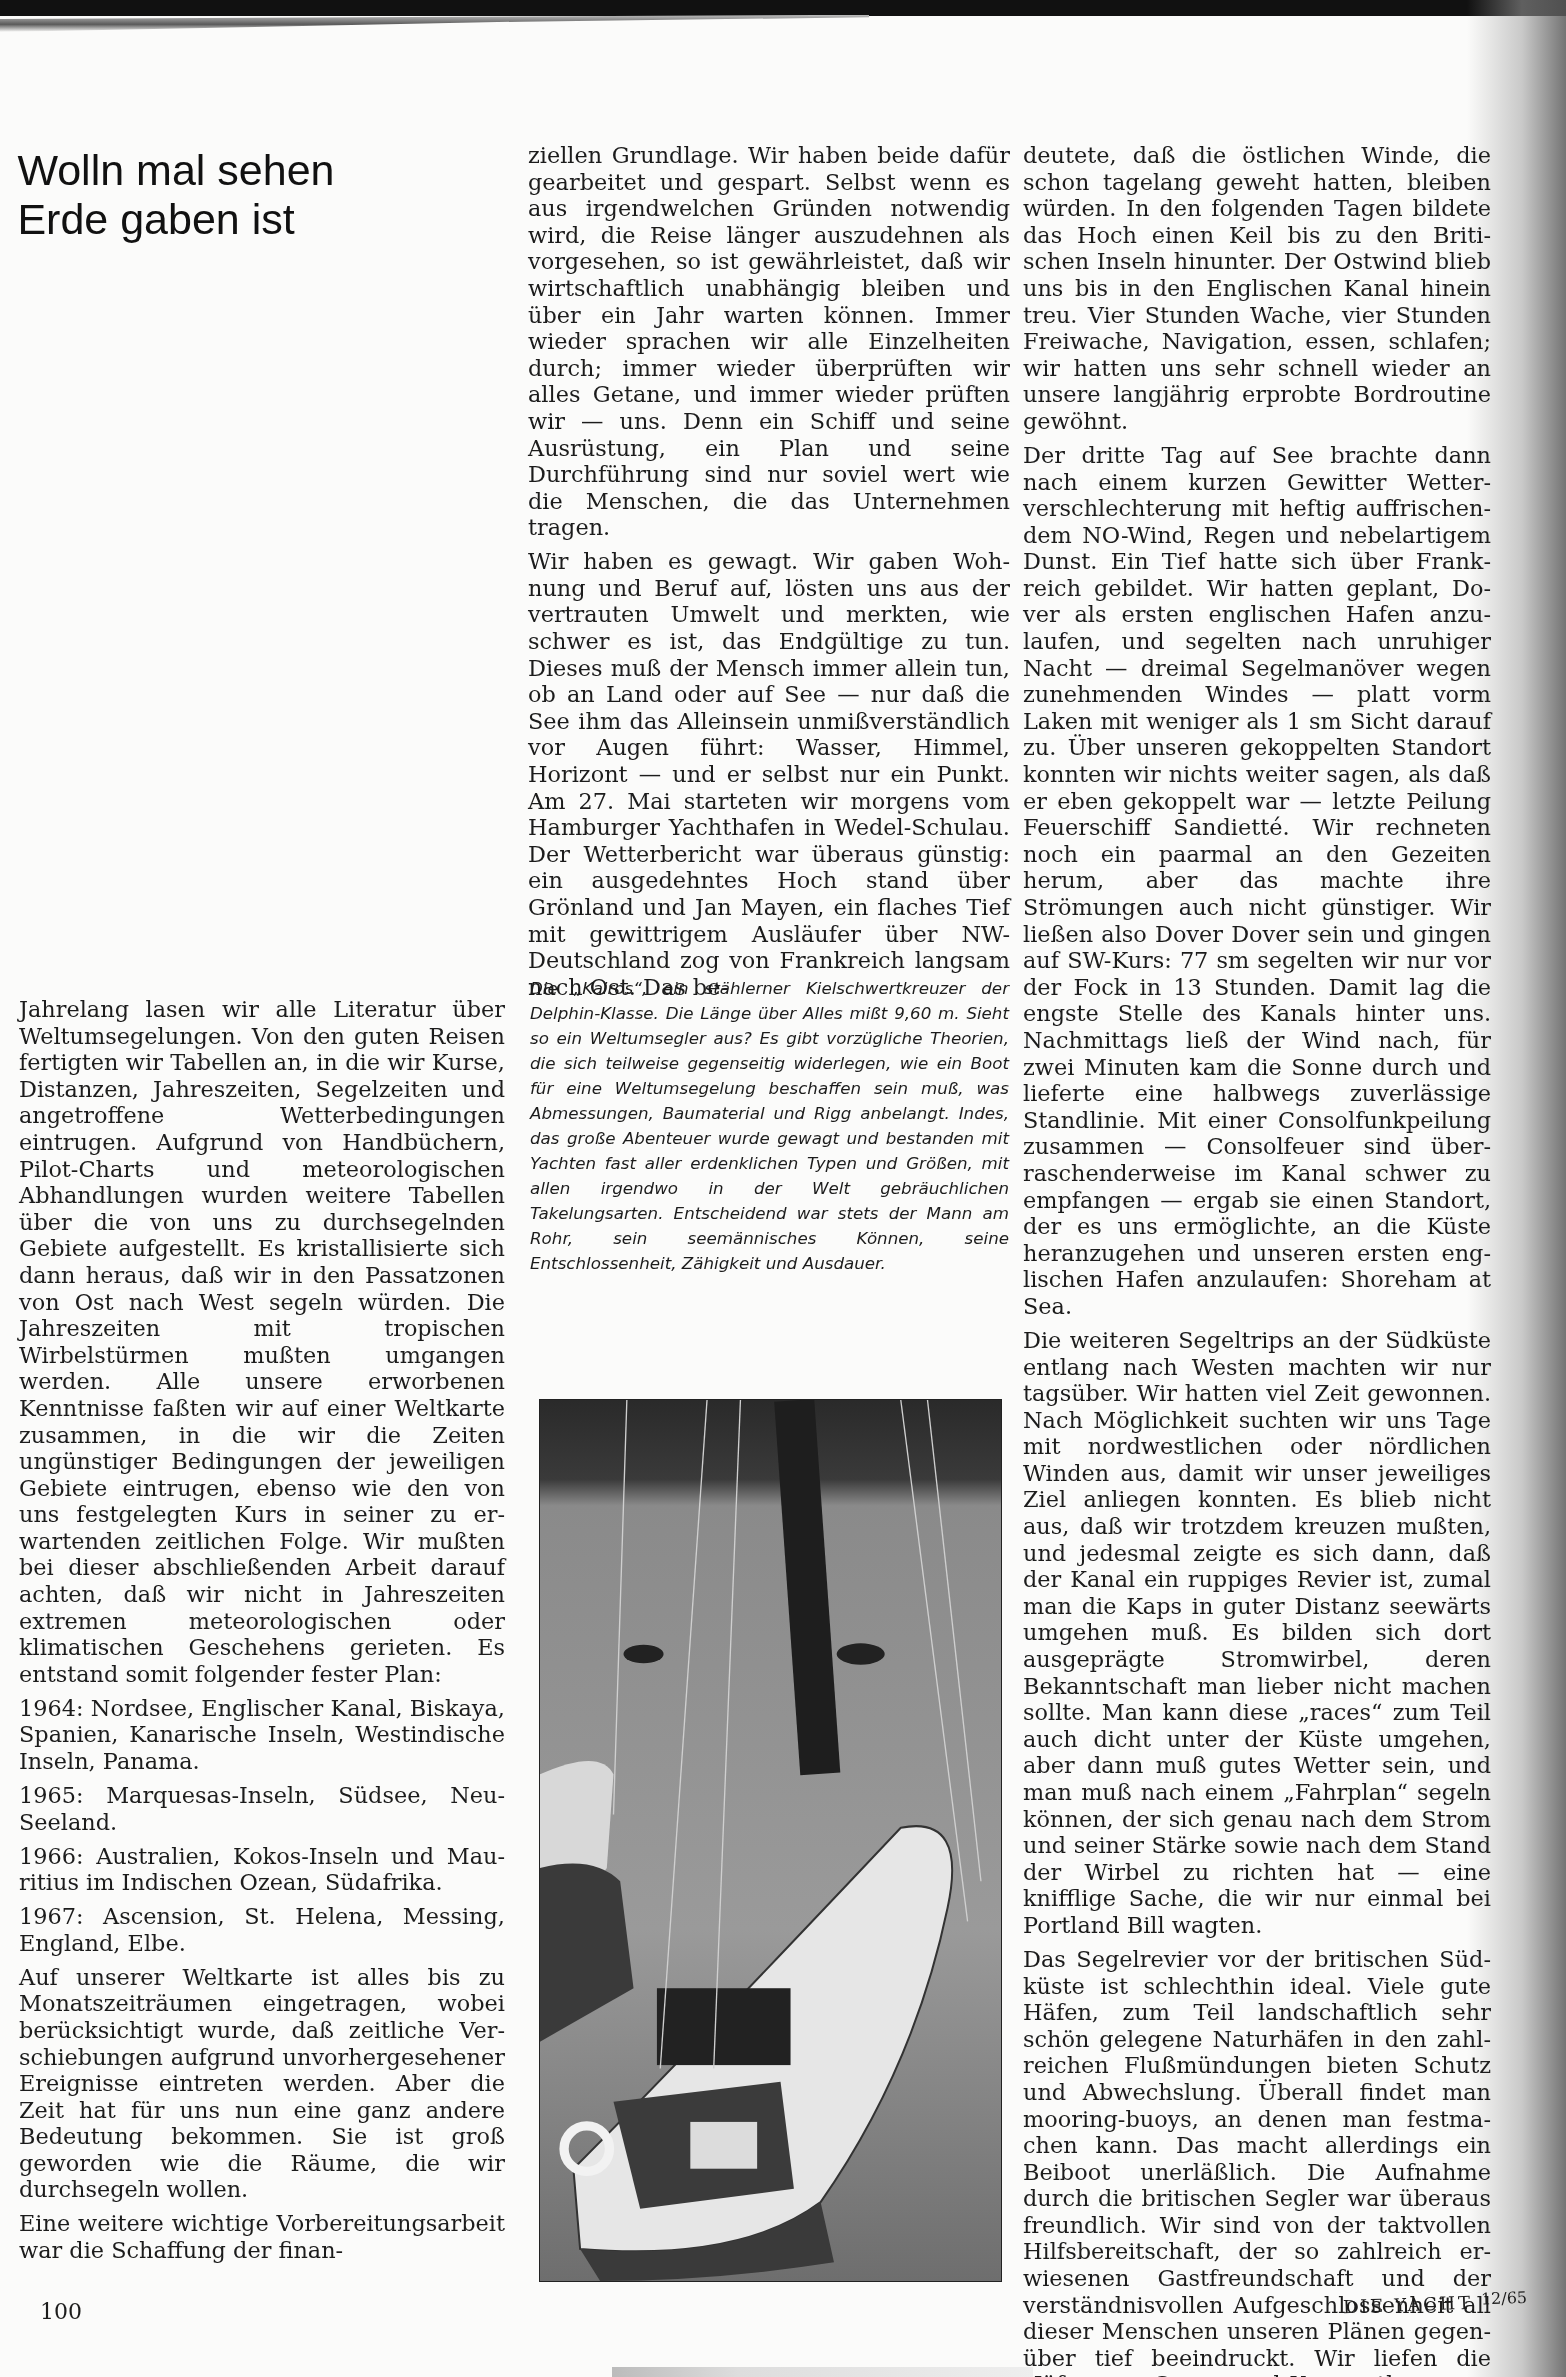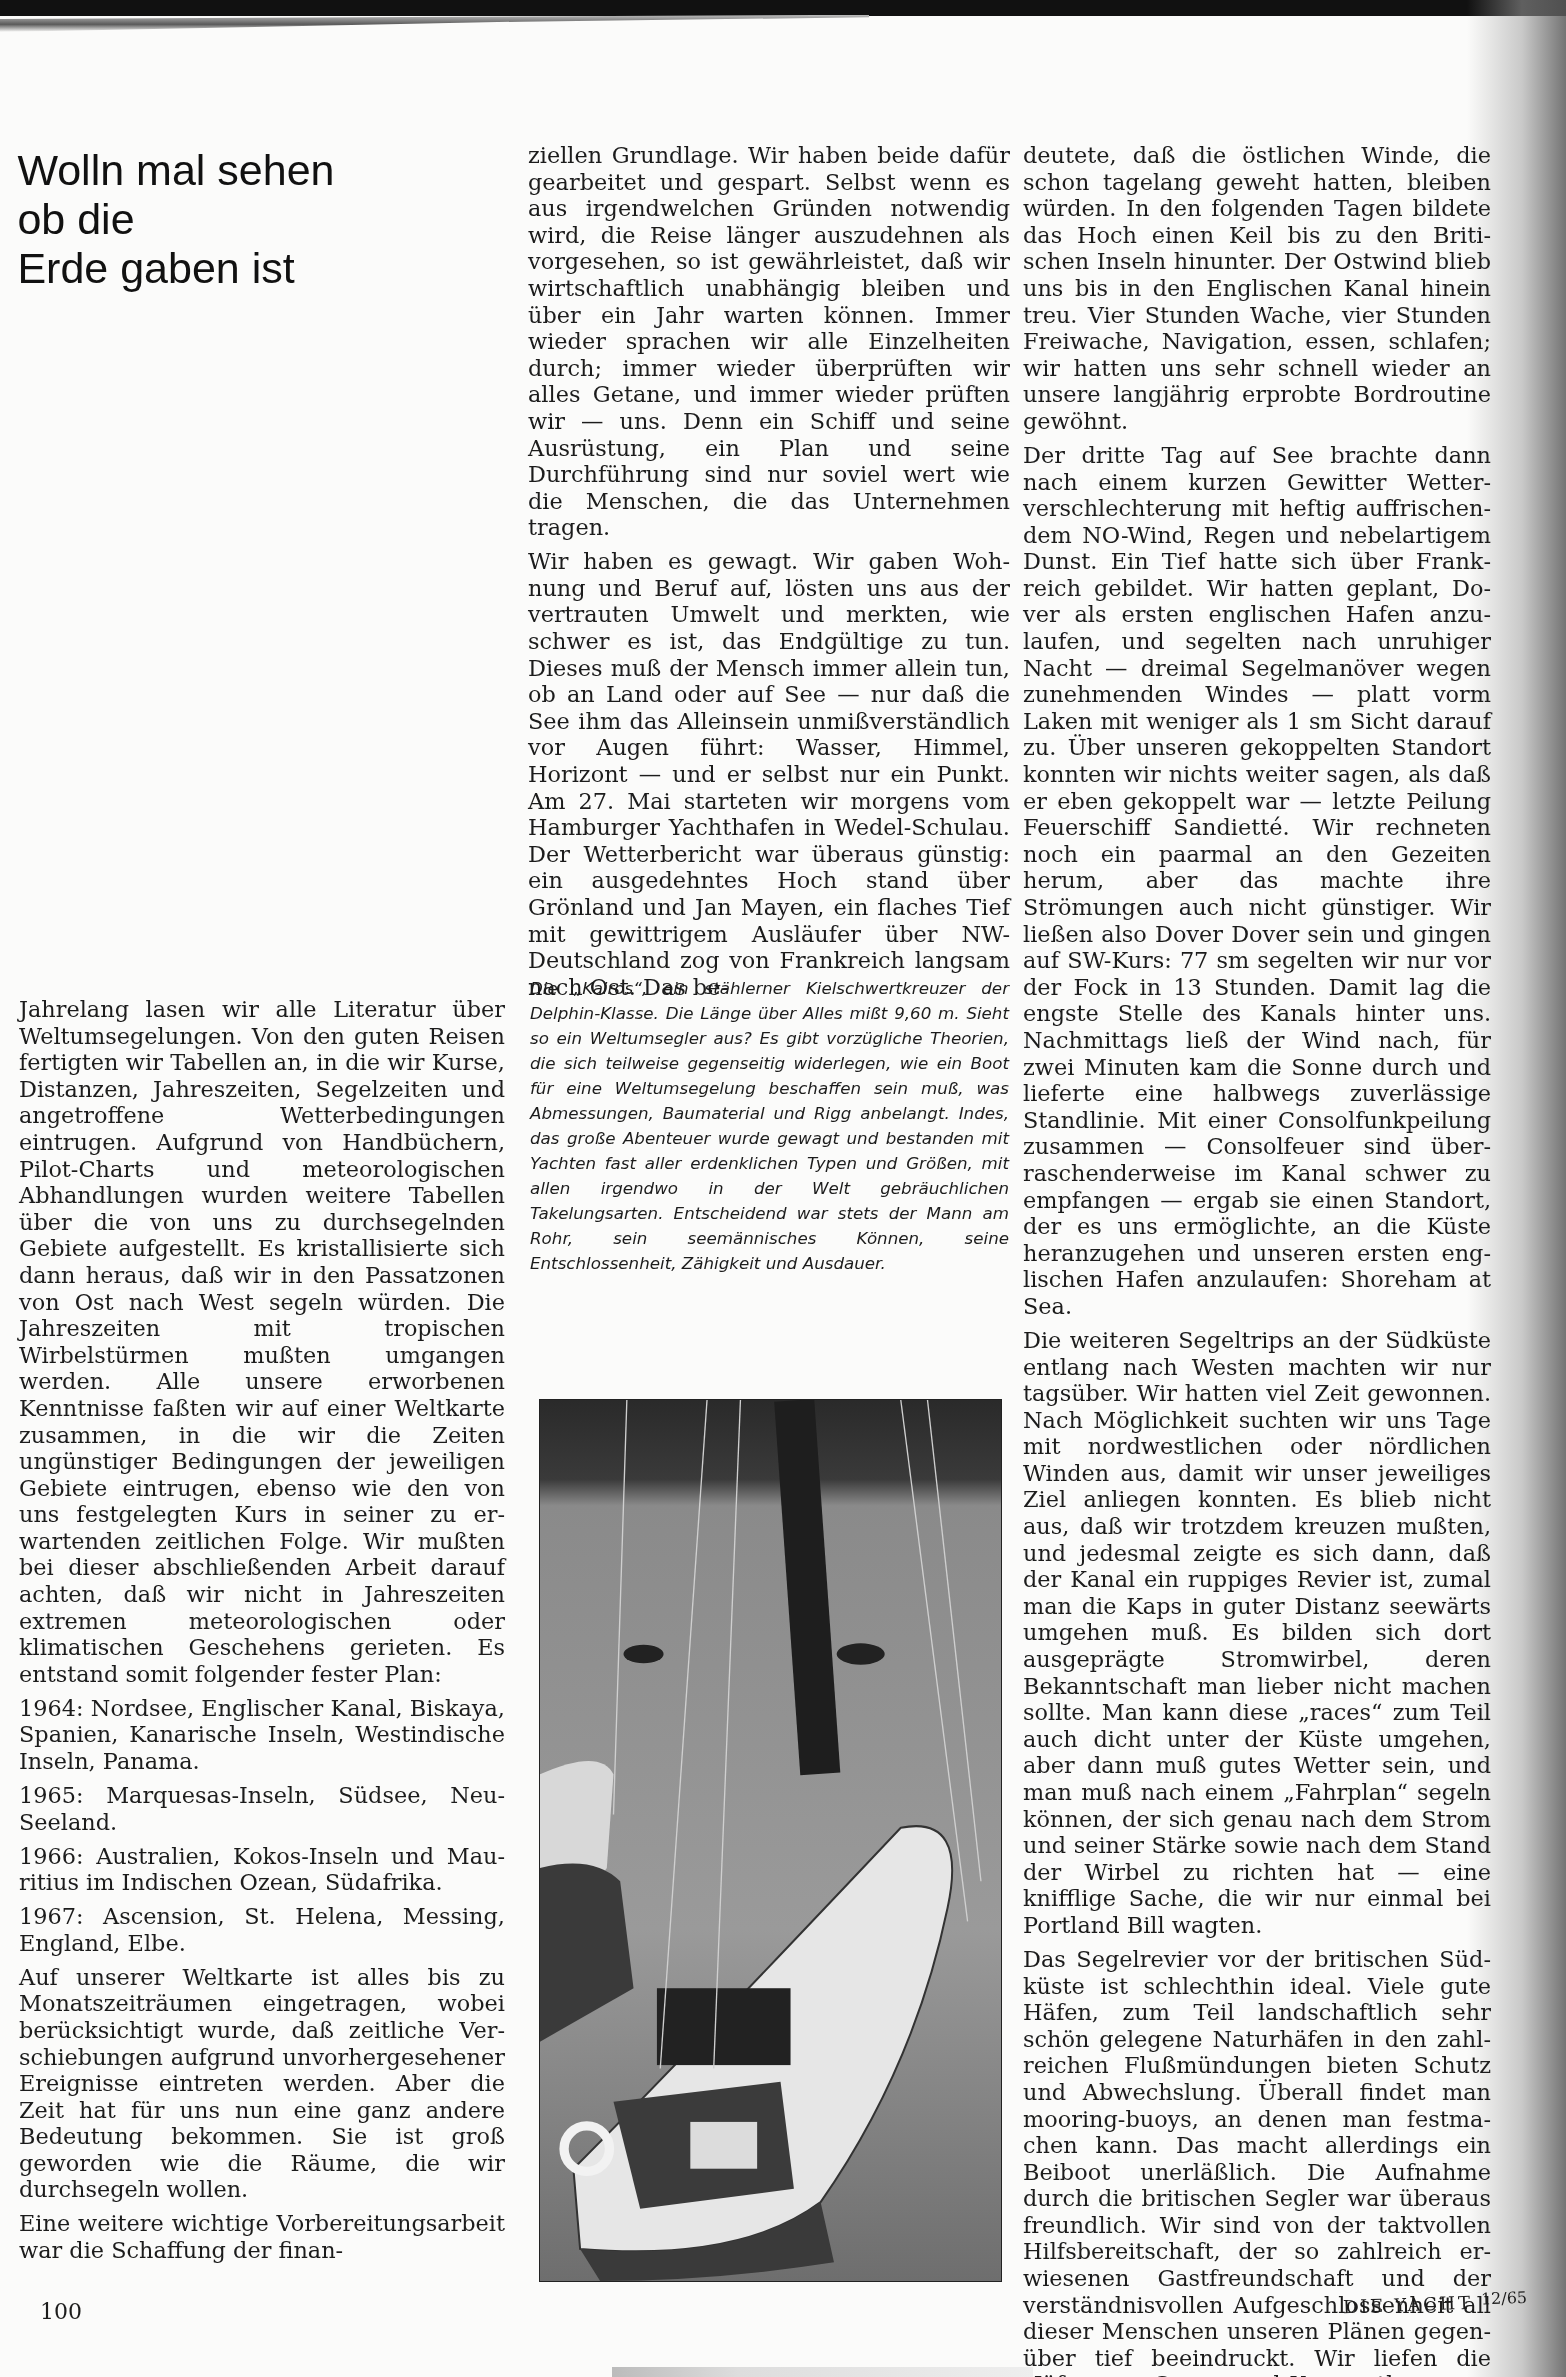--- a/index.html
+++ b/index.html
@@ -61,21 +61,20 @@
 </style>
 </head>
 <body>
 
 <div class="top-shadow"></div>
 <div class="top-curl"></div>
 <div class="right-edge"></div>
 
 <h1 class="headline">
   <span>Wolln mal sehen</span>
-  <span>ob die</span>
   <span>Erde gaben ist</span>
 </h1>
 
 <div class="col col-mid">
   <p>ziellen Grundlage. Wir haben beide da­für gearbeitet und gespart. Selbst wenn es aus irgendwelchen Gründen notwen­dig wird, die Reise länger auszudehnen als vorgesehen, so ist gewährleistet, daß wir wirtschaftlich unabhängig bleiben und über ein Jahr warten können. Im­mer wieder sprachen wir alle Einzel­heiten durch; immer wieder überprüf­ten wir alles Getane, und immer wieder prüften wir — uns. Denn ein Schiff und seine Ausrüstung, ein Plan und seine Durchführung sind nur soviel wert wie die Menschen, die das Unter­nehmen tragen.</p>
   <p>Wir haben es gewagt. Wir gaben Woh­nung und Beruf auf, lösten uns aus der vertrauten Umwelt und merkten, wie schwer es ist, das Endgültige zu tun. Dieses muß der Mensch immer allein tun, ob an Land oder auf See — nur daß die See ihm das Alleinsein unmiß­verständlich vor Augen führt: Wasser, Himmel, Horizont — und er selbst nur ein Punkt. Am 27. Mai starteten wir morgens vom Hamburger Yachthafen in Wedel-Schulau. Der Wetterbericht war überaus günstig: ein ausgedehntes Hoch stand über Grönland und Jan Mayen, ein flaches Tief mit gewittrigem Aus­läufer über NW-Deutschland zog von Frankreich langsam nach Ost. Das be-</p>
 </div>
 
 <div class="col col-left">
   <p>Jahrelang lasen wir alle Literatur über Weltumsegelungen. Von den guten Rei­sen fertigten wir Tabellen an, in die wir Kurse, Distanzen, Jahreszeiten, Segelzeiten und angetroffene Wetter­bedingungen eintrugen. Aufgrund von Handbüchern, Pilot-Charts und meteo­rologischen Abhandlungen wurden wei­tere Tabellen über die von uns zu durchsegelnden Gebiete aufgestellt. Es kristallisierte sich dann heraus, daß wir in den Passatzonen von Ost nach West segeln würden. Die Jahreszeiten mit tropischen Wirbelstürmen mußten um­gangen werden. Alle unsere erworbenen Kenntnisse faßten wir auf einer Welt­karte zusammen, in die wir die Zeiten ungünstiger Bedingungen der jeweiligen Gebiete eintrugen, ebenso wie den von uns festgelegten Kurs in seiner zu er­wartenden zeitlichen Folge. Wir muß­ten bei dieser abschließenden Arbeit darauf achten, daß wir nicht in Jahres­zeiten extremen meteorologischen oder klimatischen Geschehens gerieten. Es entstand somit folgender fester Plan:</p>

